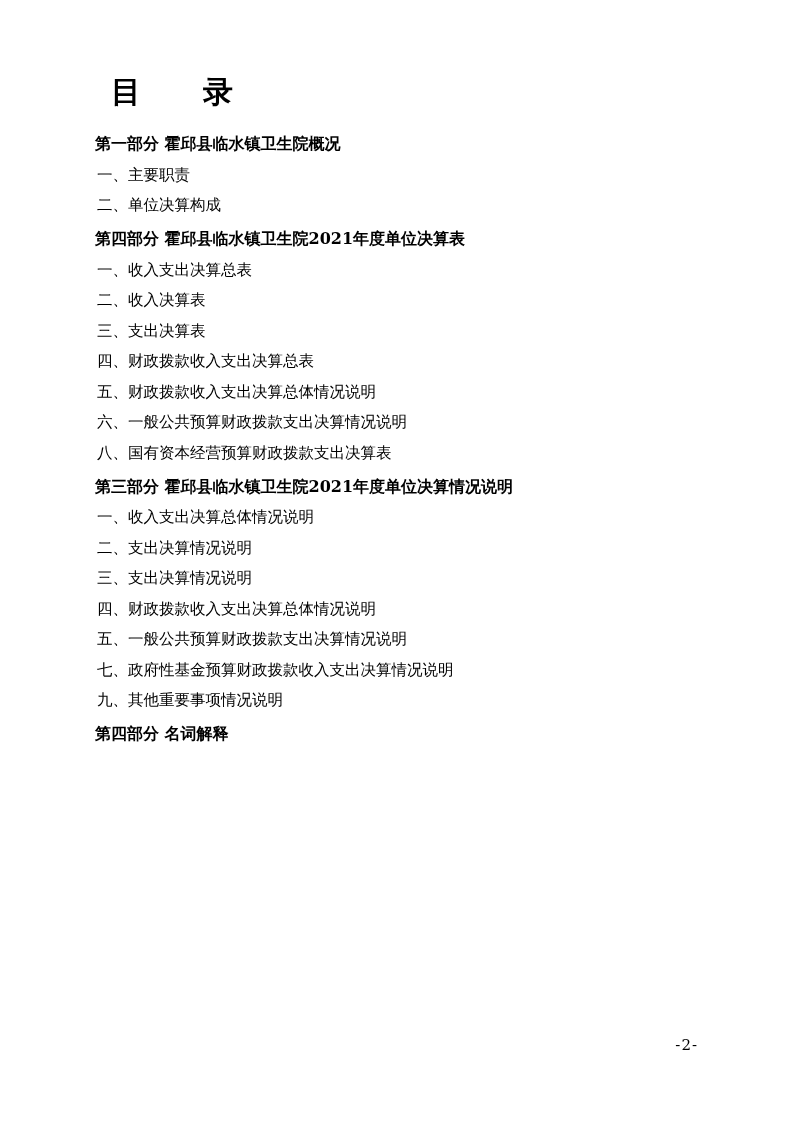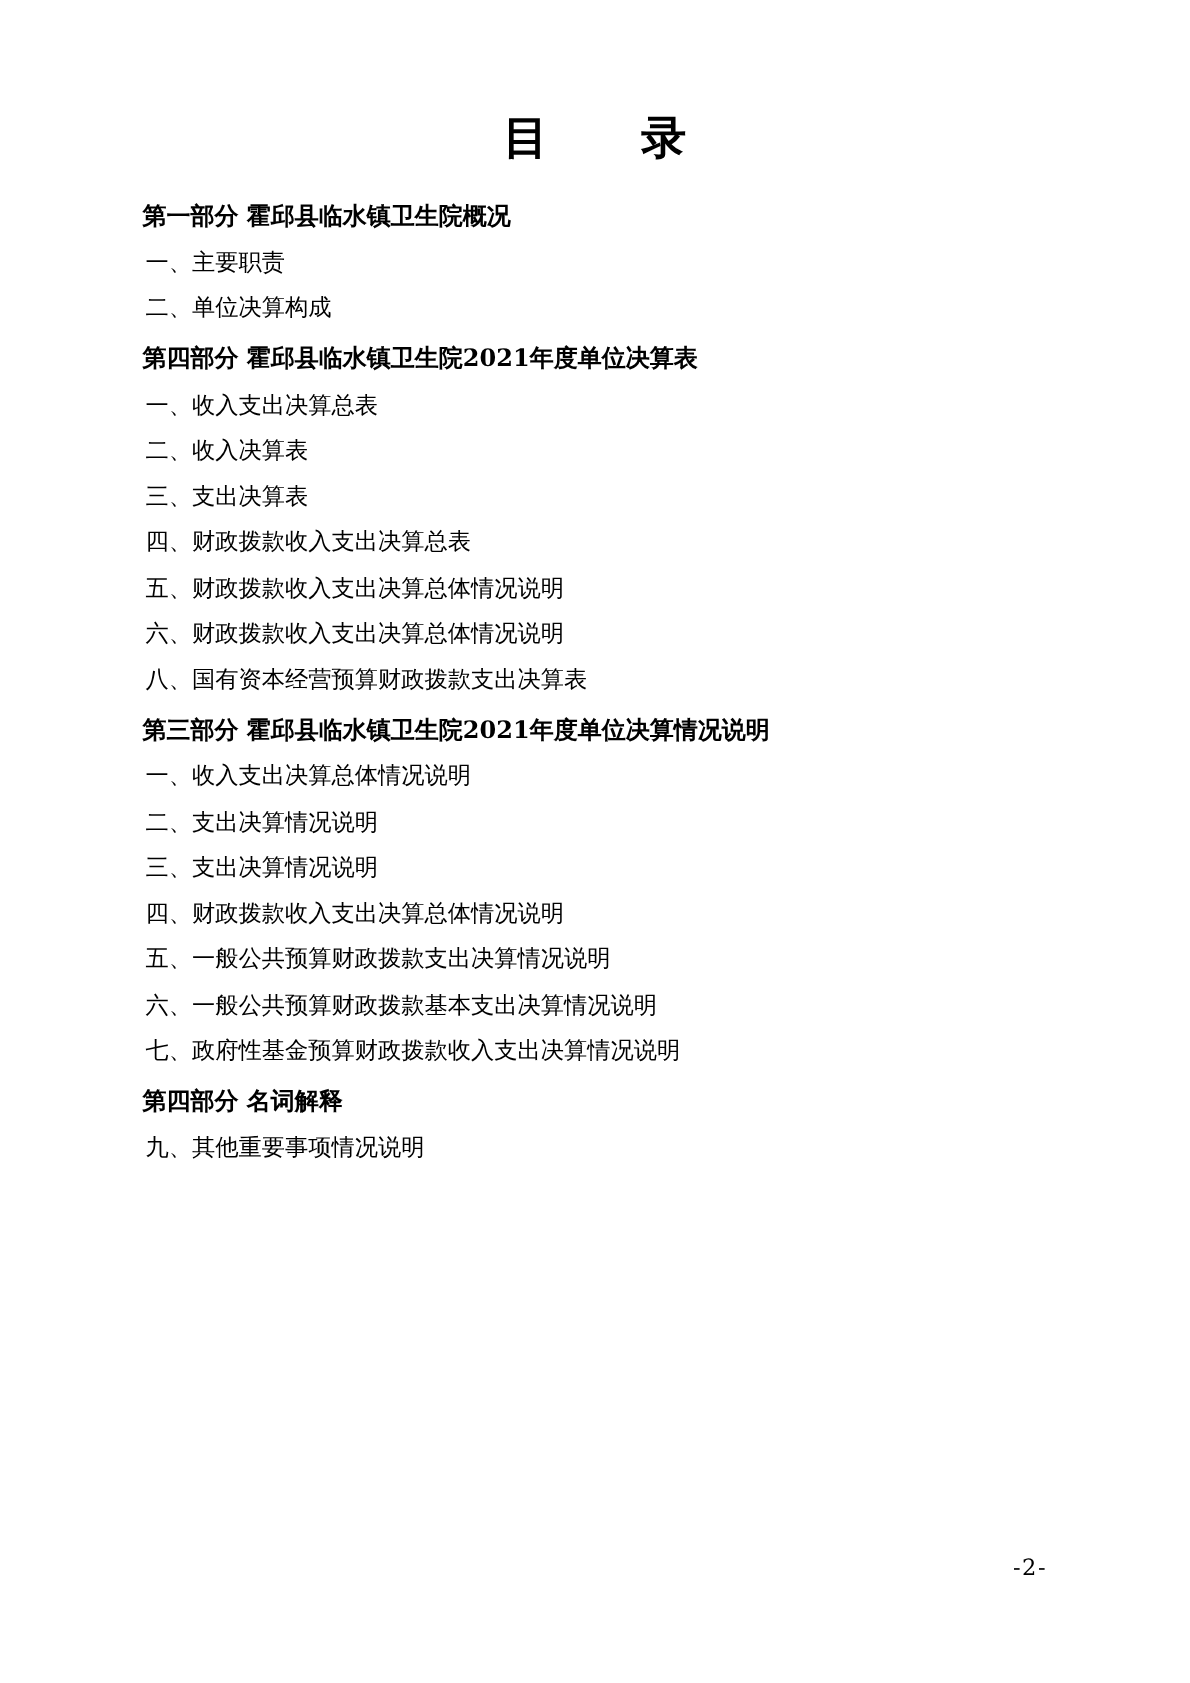--- a/index.html
+++ b/index.html
@@ -16,21 +16,21 @@
     overflow: hidden;
   }
   .page {
     position: relative;
     width: 793px;
     height: 1122px;
     box-sizing: border-box;
     padding: 0 95px;
   }
   .doc-title {
-    text-align: center;
+    text-align: left;
     font-size: 30px;
     font-weight: bold;
     letter-spacing: 16px;
     margin: 0;
     padding-top: 72px;
     padding-bottom: 14px;
     text-indent: 16px;
     font-family: "DejaVu Serif", "Liberation Serif", serif;
   }
   .toc {
@@ -75,29 +75,28 @@
   <ul class="toc" id="toc-list">
       <li class="toc-entry level-part">第一部分  霍邱县临水镇卫生院概况</li>
       <li class="toc-entry level-item">一、主要职责</li>
       <li class="toc-entry level-item">二、单位决算构成</li>
       <li class="toc-entry level-part">第四部分  霍邱县临水镇卫生院2021年度单位决算表</li>
       <li class="toc-entry level-item">一、收入支出决算总表</li>
       <li class="toc-entry level-item">二、收入决算表</li>
       <li class="toc-entry level-item">三、支出决算表</li>
       <li class="toc-entry level-item">四、财政拨款收入支出决算总表</li>
       <li class="toc-entry level-item">五、财政拨款收入支出决算总体情况说明</li>
-      <li class="toc-entry level-item">六、财政拨款收入支出决算总体情况说明</li>
+      <li class="toc-entry level-item">六、一般公共预算财政拨款支出决算情况说明</li>
       <li class="toc-entry level-item">八、国有资本经营预算财政拨款支出决算表</li>
       <li class="toc-entry level-part">第三部分  霍邱县临水镇卫生院2021年度单位决算情况说明</li>
       <li class="toc-entry level-item">一、收入支出决算总体情况说明</li>
       <li class="toc-entry level-item">二、支出决算情况说明</li>
       <li class="toc-entry level-item">三、支出决算情况说明</li>
       <li class="toc-entry level-item">四、财政拨款收入支出决算总体情况说明</li>
       <li class="toc-entry level-item">五、一般公共预算财政拨款支出决算情况说明</li>
-      <li class="toc-entry level-item">六、一般公共预算财政拨款基本支出决算情况说明</li>
       <li class="toc-entry level-item">七、政府性基金预算财政拨款收入支出决算情况说明</li>
+      <li class="toc-entry level-item">九、其他重要事项情况说明</li>
       <li class="toc-entry level-part">第四部分    名词解释</li>
-      <li class="toc-entry level-item">九、其他重要事项情况说明</li>
     </ul>
 
   <div class="page-number">-2-</div>
 
 </div>
 
 </body></html>

